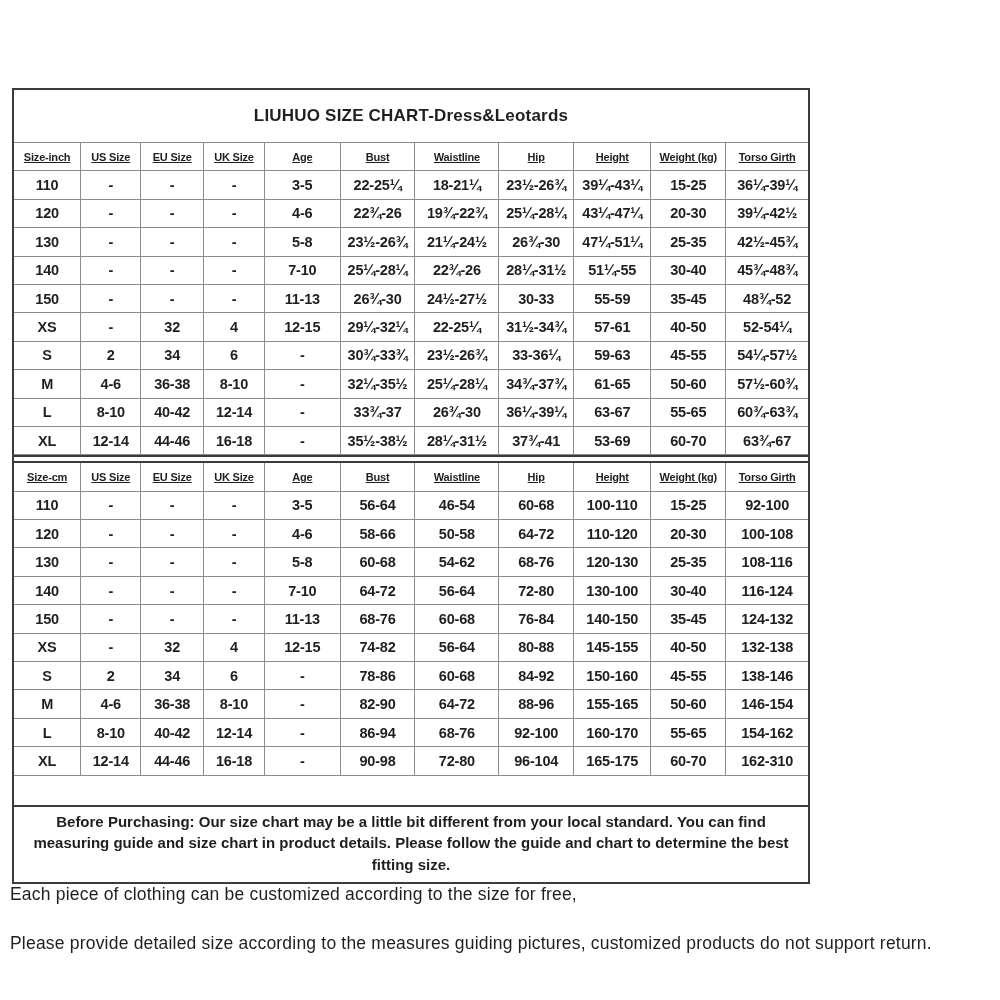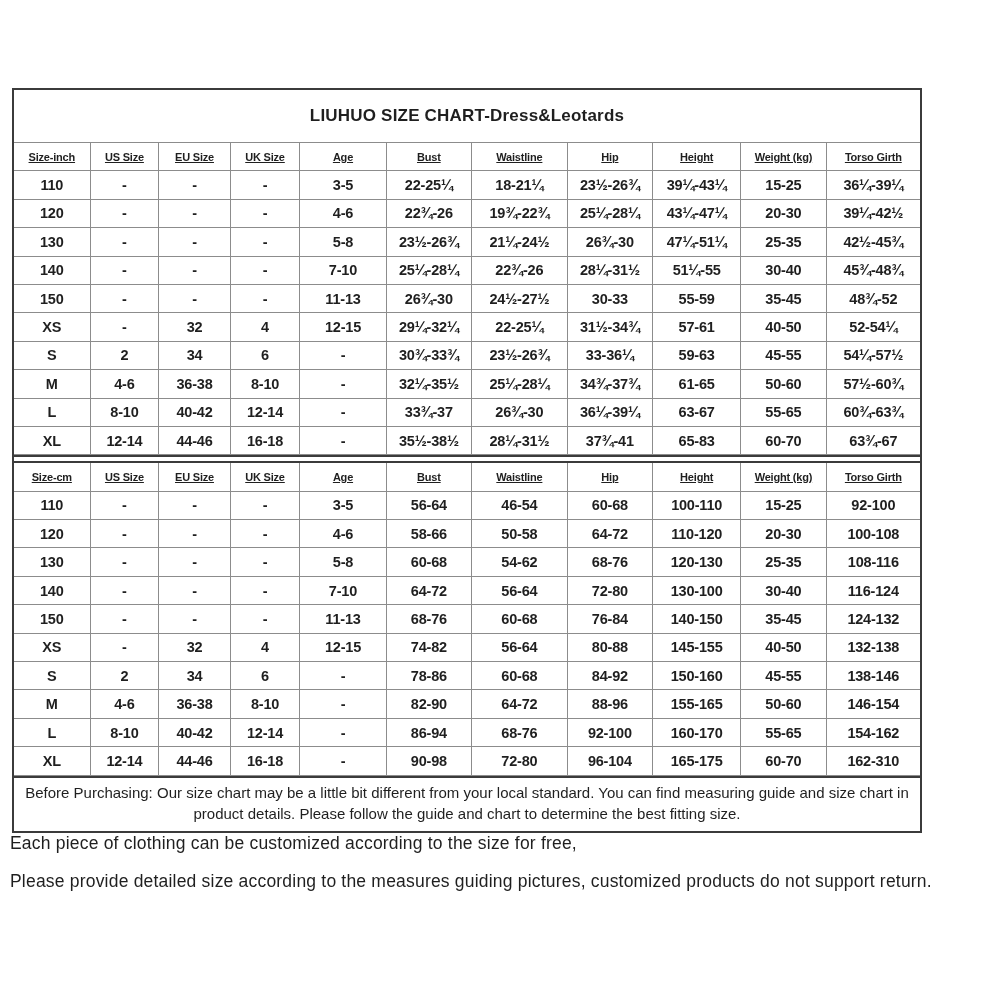--- a/index.html
+++ b/index.html
@@ -1,19 +1,19 @@
 <!DOCTYPE html>
 <html><head>
 <meta charset="utf-8">
 <style>
   html,body{margin:0;padding:0;background:#ffffff;}
   body{width:1000px;height:1000px;font-family:"Liberation Sans",sans-serif;color:#1f1f1f;}
   .chart-box{
     margin:88px 12px 0 12px;
-    width:910px;
+    width:798px;
     border:2px solid #3b3b3b;
     background:#fff;
     box-sizing:border-box;
   }
   .title-row{
     height:52px;
     display:flex;align-items:center;justify-content:center;
     font-weight:bold;font-size:17px;letter-spacing:.2px;
     border-bottom:1px solid #8c8c8c;
   }
@@ -36,33 +36,34 @@
   table.size-table tr > *:first-child{border-left:none;}
   table.size-table tr > *:last-child{border-right:none;}
   table.size-table thead tr > *{border-top:none;}
   .section-sep{
     height:4px;background:#fff;
     border-top:2px solid #3b3b3b;
     border-bottom:2px solid #3b3b3b;
   }
   .note-row{
     border-top:2px solid #3b3b3b;
-    font-weight:normal;font-size:15px;
+    font-weight:bold;font-size:15px;
     text-align:center;
     padding:4px 8px 6px 8px;
     line-height:1.45;
+    margin-top:29px;
   }
   .footer-line{
     margin:0 0 0 10px;
     font-size:17.5px;
     font-weight:500;
     letter-spacing:.2px;
   }
   .footer-line.first{}
-  .footer-line.second{margin-top:17px;}
+  .footer-line.second{margin-top:28px;}
 </style>
 </head>
 <body>
 
 <div class="chart-box">
   <div class="title-row">LIUHUO SIZE CHART-Dress&amp;Leotards</div>
 
   <table class="size-table" id="table-inch">
       <colgroup>
         <col style="width: 8.4%;">
@@ -212,21 +213,21 @@
         </tr>
         <tr>
           <td>XL</td>
           <td>12-14</td>
           <td>44-46</td>
           <td>16-18</td>
           <td>-</td>
           <td>35½-38½</td>
           <td>28¼-31½</td>
           <td>37¾-41</td>
-          <td>65-83</td>
+          <td>53-69</td>
           <td>60-70</td>
           <td>63¾-67</td>
         </tr>
       </tbody>
   </table>
 
   <div class="section-sep"></div>
 
   <table class="size-table" id="table-cm">
       <colgroup>

